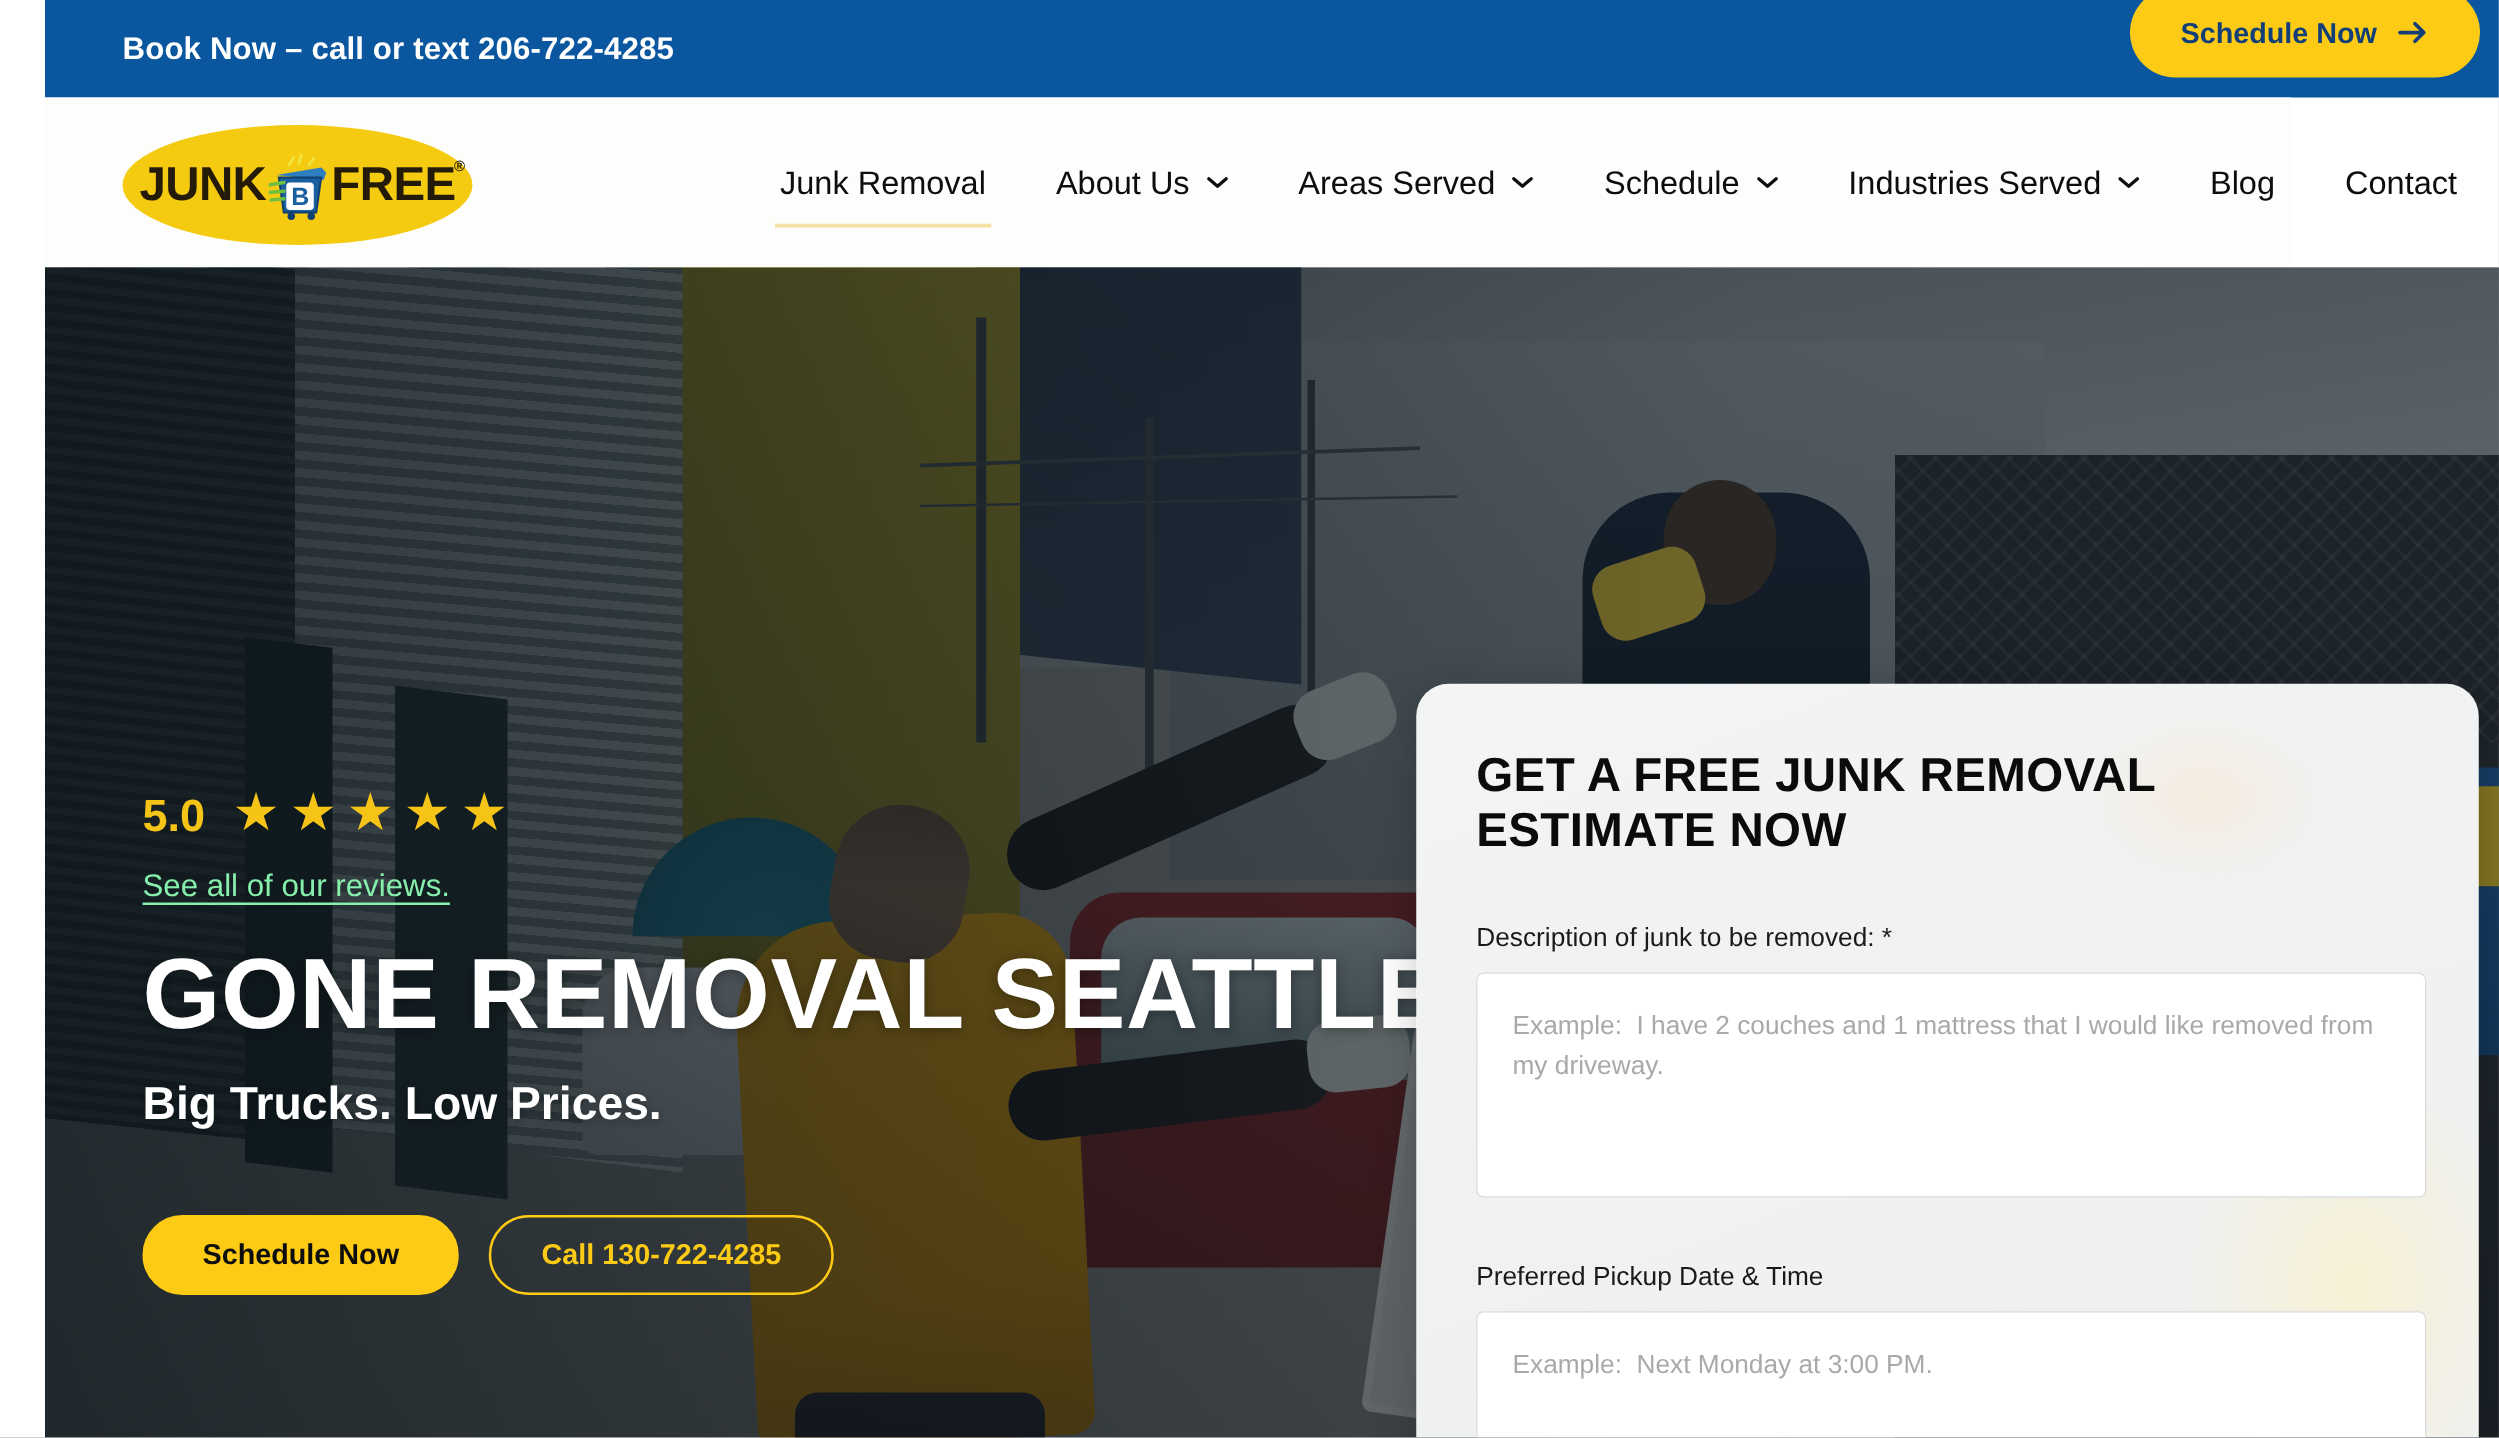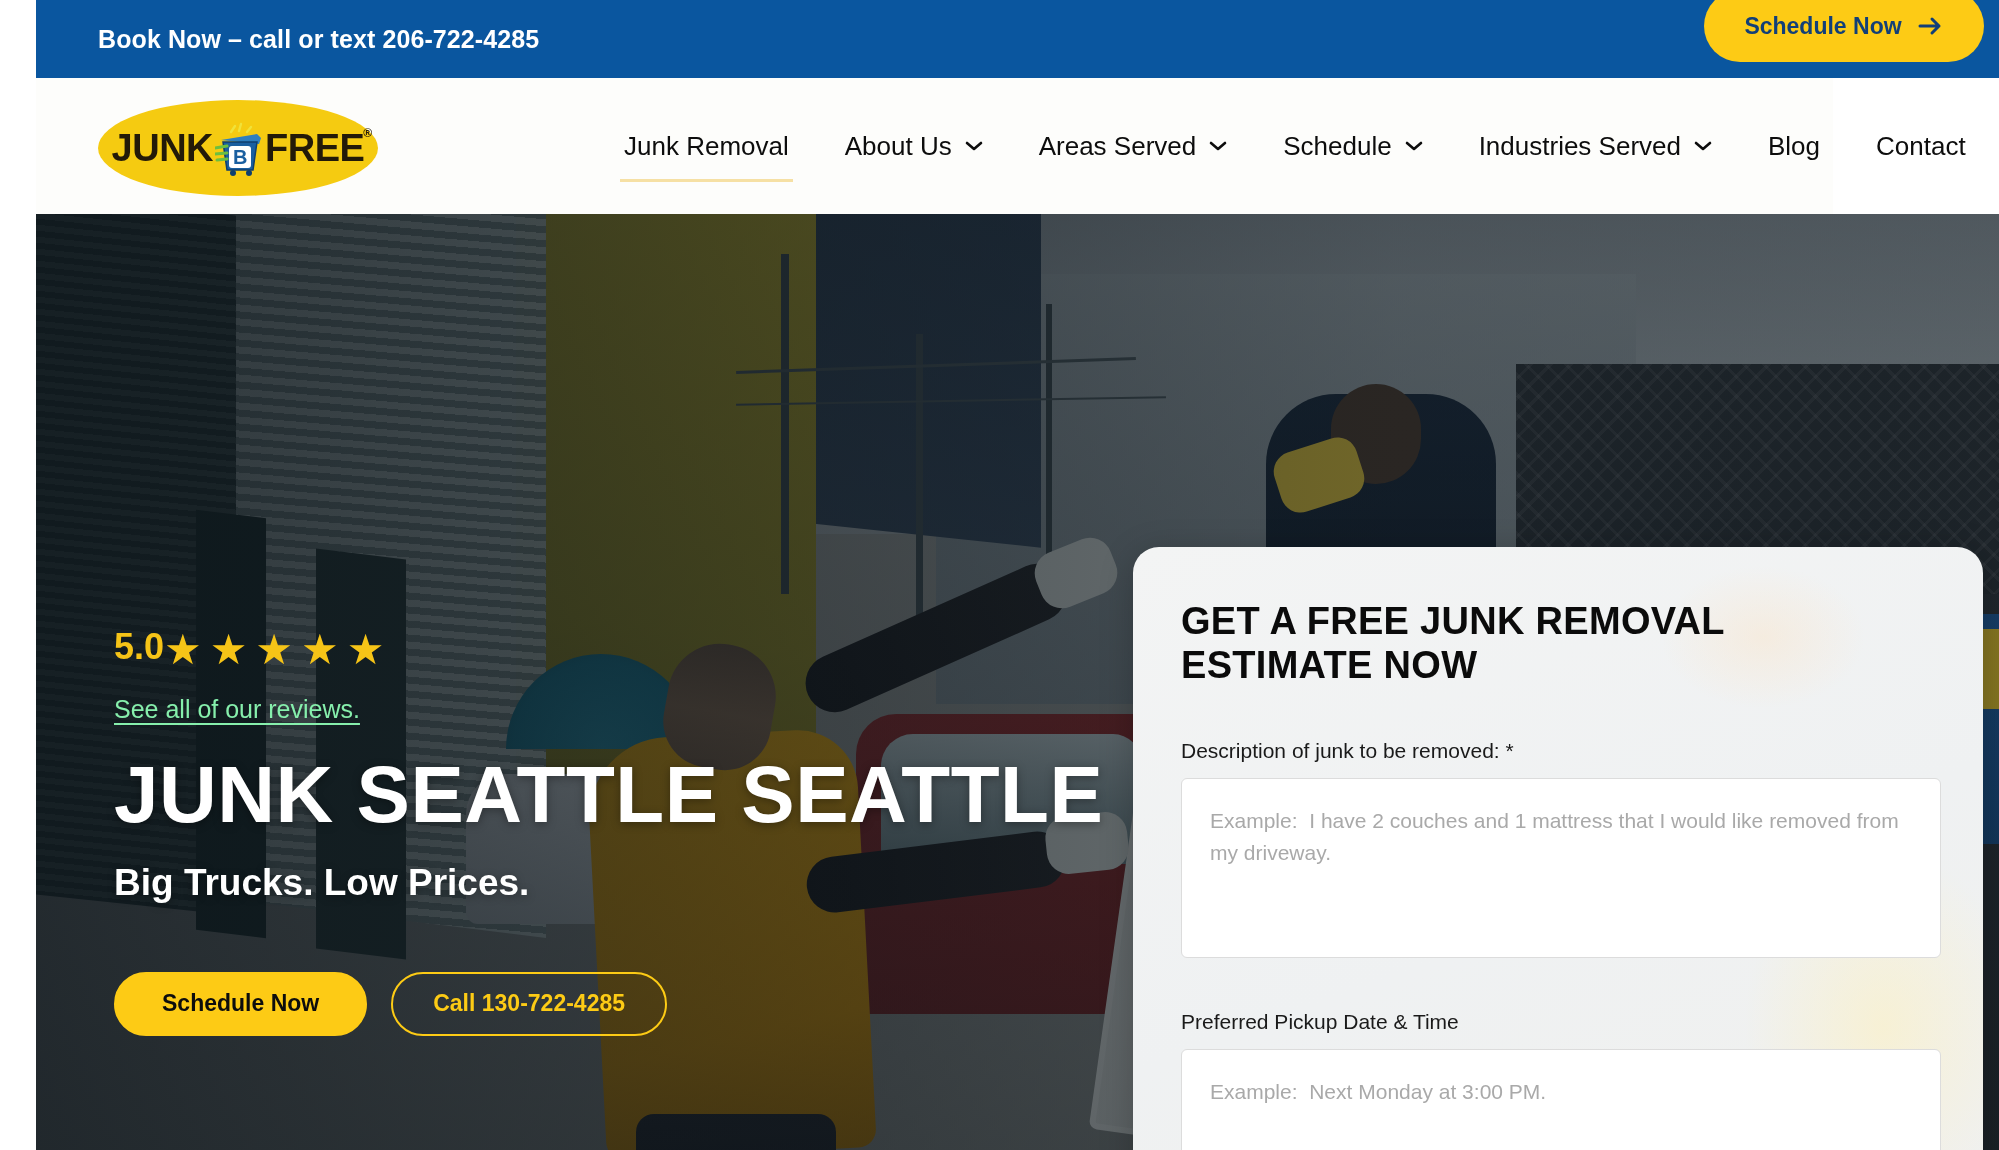--- a/index.html
+++ b/index.html
@@ -273,21 +273,21 @@
     background:
       linear-gradient(90deg, rgba(10,18,24,.80) 0%, rgba(10,18,24,.62) 42%, rgba(10,18,24,.50) 68%, rgba(10,18,24,.45) 100%);
   }
 
   
   .hero-copy {
     position: absolute; left: 78px; top: 415px;
     width: 1000px;
     z-index: 6;
   }
-  .rating-row { display: flex; align-items: flex-start; }
+  .rating-row { display: flex; align-items: flex-end; gap: 22px; }
   .rating-score {
     color: #f6c417; font-size: 36px; font-weight: 700; line-height: 1;
   }
   .stars { display: flex; gap: 8px; }
   .star { color: #f6c417; font-size: 42px; line-height: 1; }
   .reviews-link {
     display: inline-block;
     margin-top: 24px;
     color: #86efac;
     font-size: 25px;
@@ -528,21 +528,21 @@
           <span class="star">★</span>
           <span class="star">★</span>
           <span class="star">★</span>
           <span class="star">★</span>
           <span class="star">★</span>
         </div>
       </div>
 
       <a class="reviews-link">See all of our reviews.</a>
 
-      <h1 class="hero-title">JUNK SEATTLE SEATTLE</h1>
+      <h1 class="hero-title">GONE REMOVAL SEATTLE</h1>
       <div class="hero-sub">Big Trucks. Low Prices.</div>
 
       <div class="hero-btns">
         <button class="btn-solid">Schedule Now</button>
         <button class="btn-outline">Call 130-722-4285</button>
       </div>
     </div>
 
     <div class="form-card">
       <h2 class="form-title">GET A FREE JUNK REMOVAL ESTIMATE NOW</h2>

